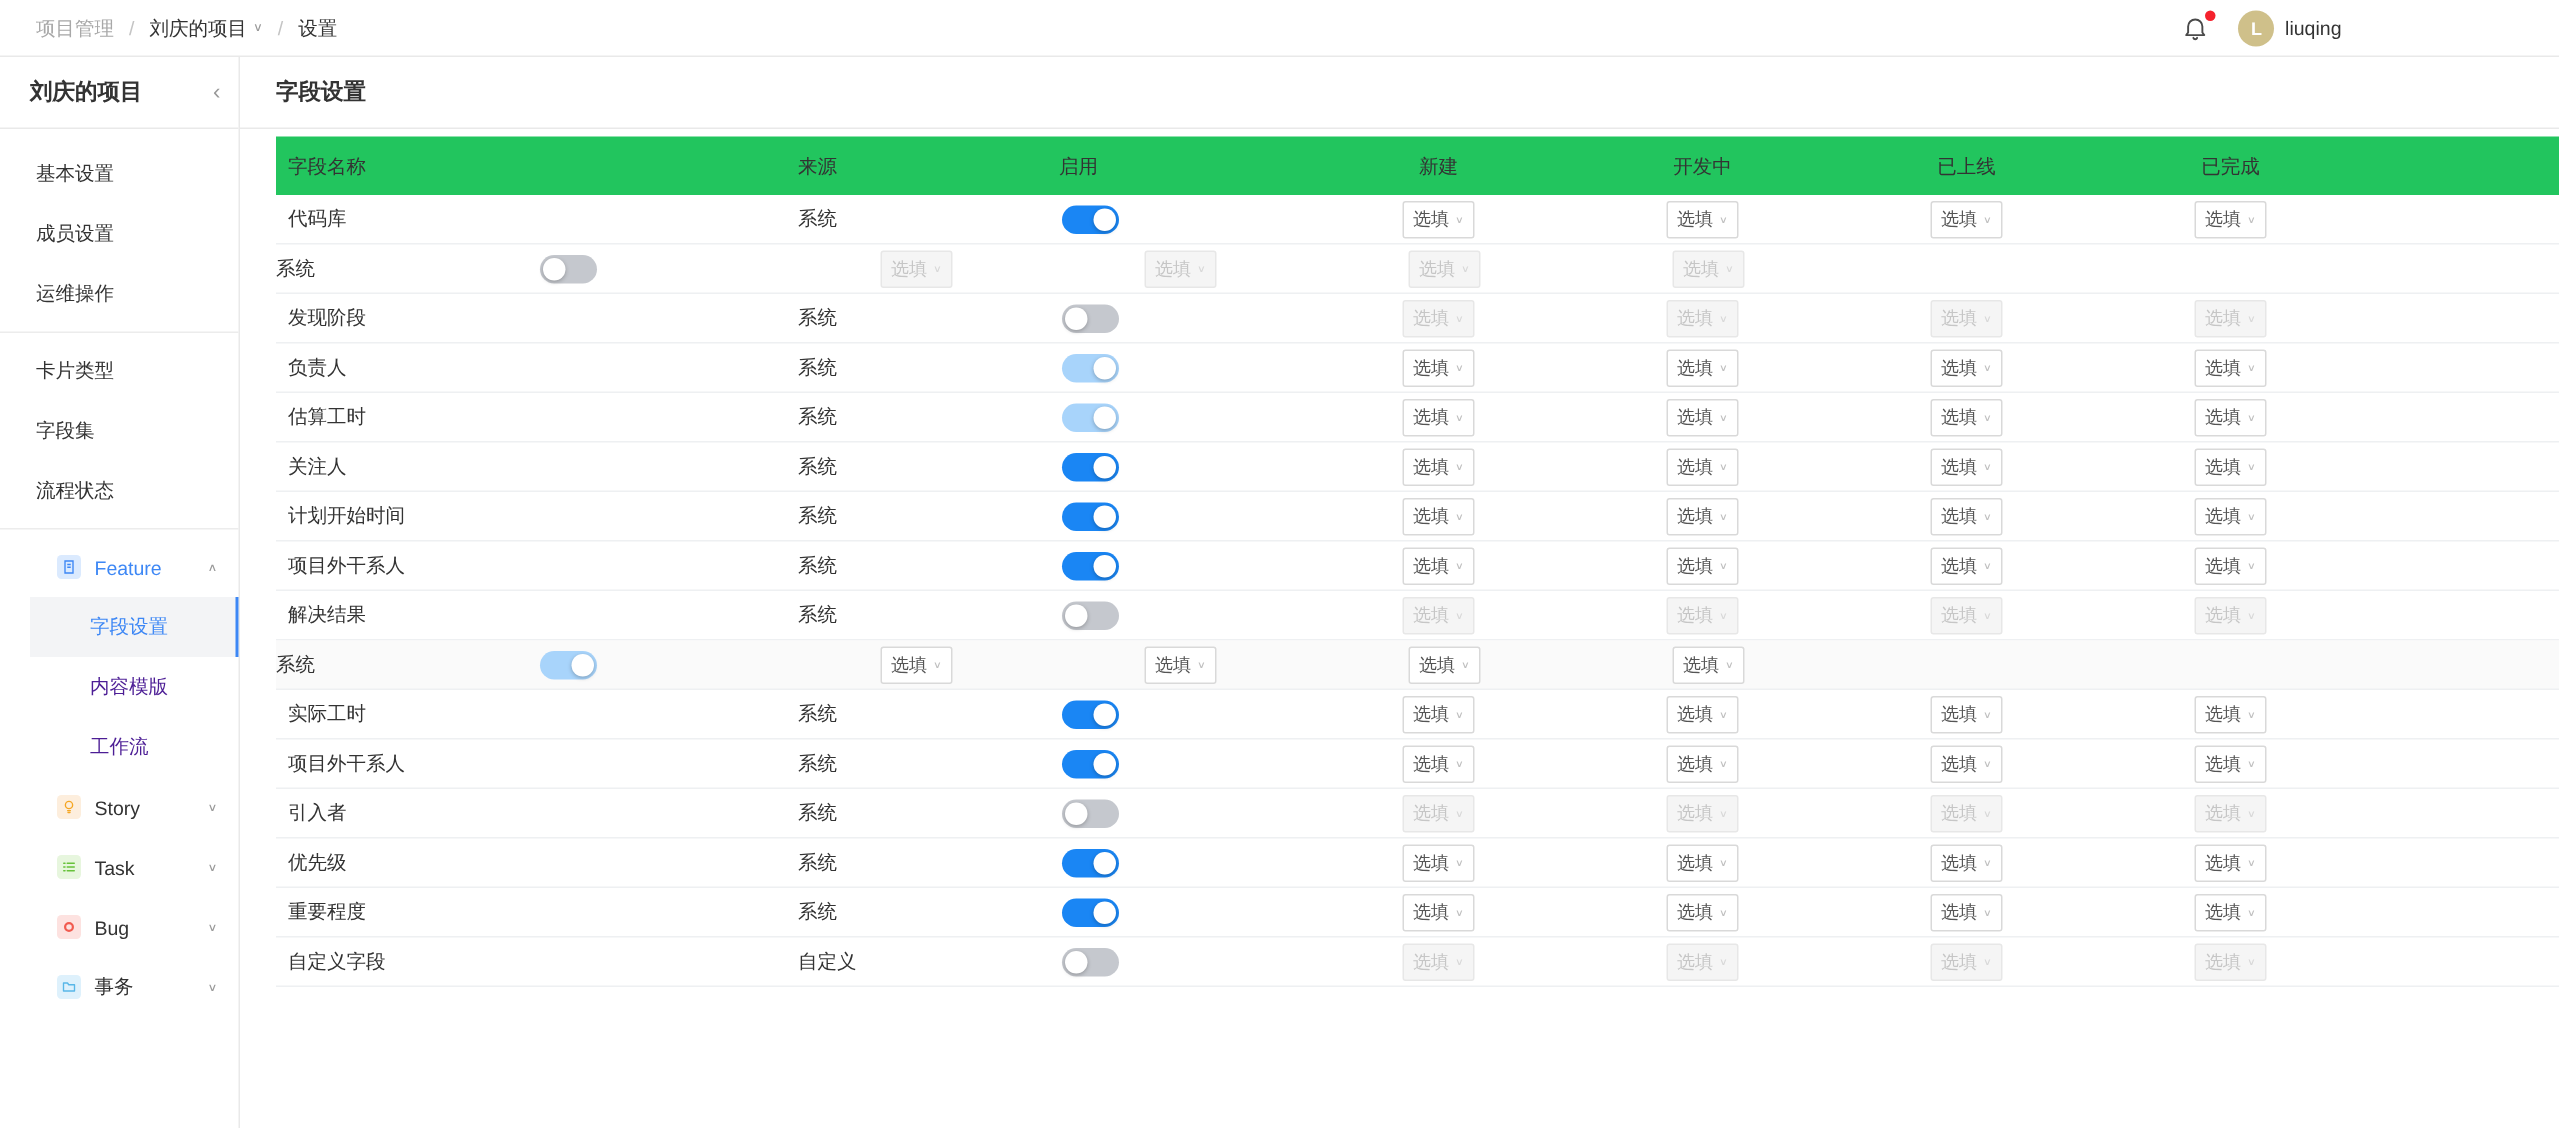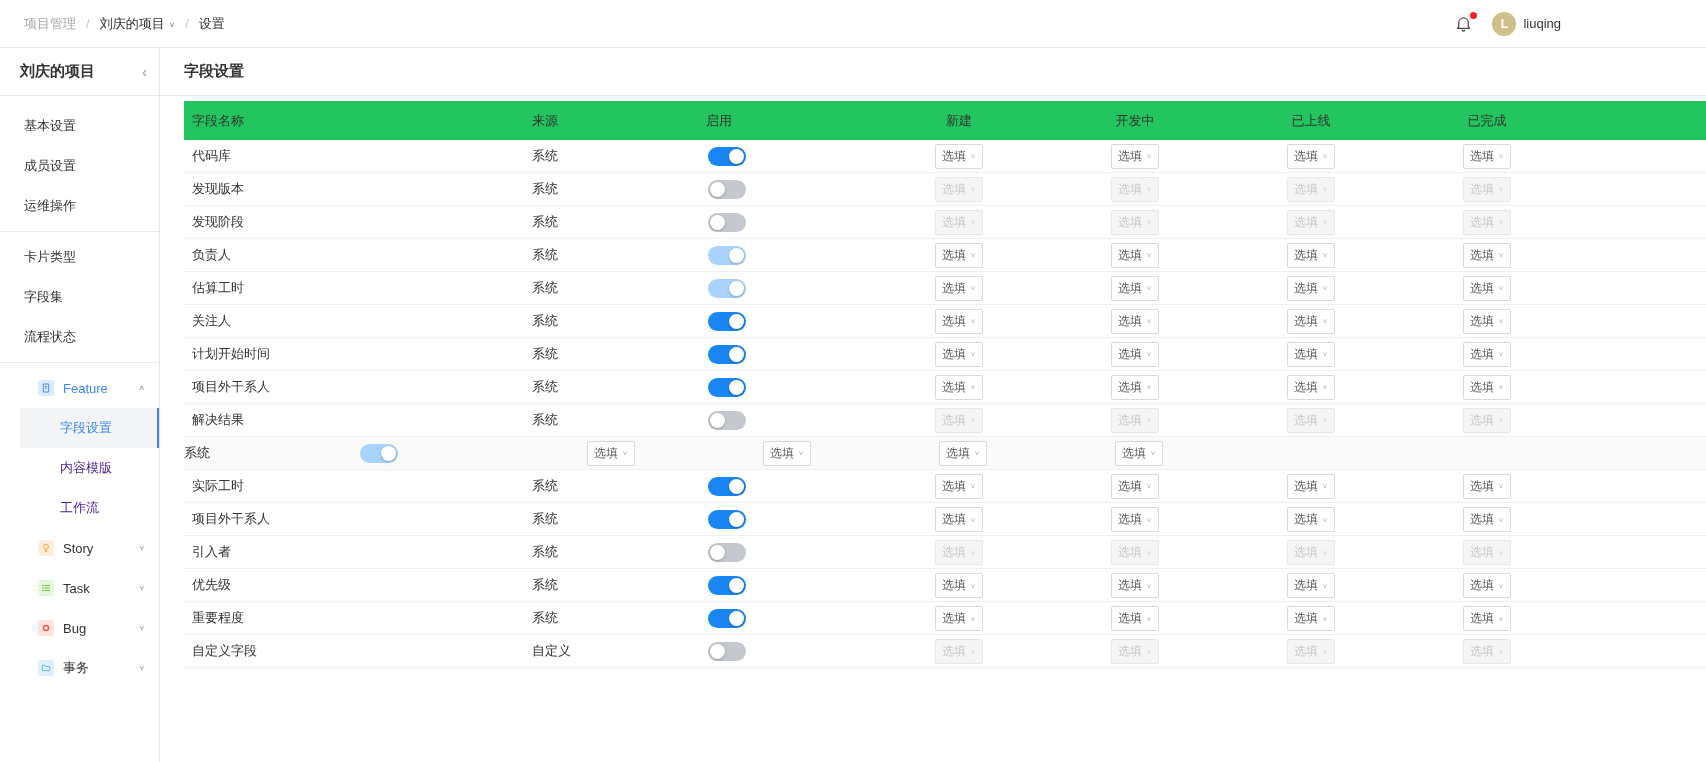--- a/index.html
+++ b/index.html
@@ -5,21 +5,21 @@
   * { box-sizing: border-box; }
   html,body { margin:0; padding:0; }
   body {
     width:1706px; height:762px; overflow:hidden;
     background:#fff; color:#333;
     font-family:"Liberation Sans","DejaVu Sans",sans-serif;
     font-size:13px;
   }
   
   .topbar {
-    height:48px; border-bottom:1px solid #e9e9e9;
+    height:38px; border-bottom:1px solid #e9e9e9;
     display:flex; align-items:center; justify-content:space-between;
     padding:0 145px 0 24px;
   }
   .crumbs { display:flex; align-items:center; gap:10px; font-size:13px; }
   .crumb-dim { color:#a8a8a8; cursor:pointer; }
   .crumb-sep { color:#c4c4c4; }
   .crumb-strong { color:#333; cursor:pointer; display:flex; align-items:center; gap:4px; }
   .crumb-caret { font-size:9px; color:#999; transform:scaleY(.85); }
   .top-right { display:flex; align-items:center; gap:18px; }
   .bell-wrap { position:relative; width:20px; height:20px; cursor:pointer; }
@@ -268,21 +268,20 @@
     <div class="td c-sel">
       <div class="select">
         <span class="sel-label">选填</span>
         <span class="sel-caret">∨</span>
       </div>
     </div>
     <div class="td c-fill"></div>
   </div>
 
   <div class="trow" data-enabled="false">
-    <div class="td c-name">发现版本</div>
     <div class="td c-source">系统</div>
     <div class="td c-toggle">
       <div class="toggle" data-state="off">
         <div class="knob"></div>
       </div>
     </div>
     <div class="td c-sel">
       <div class="select">
         <span class="sel-label">选填</span>
         <span class="sel-caret">∨</span>

